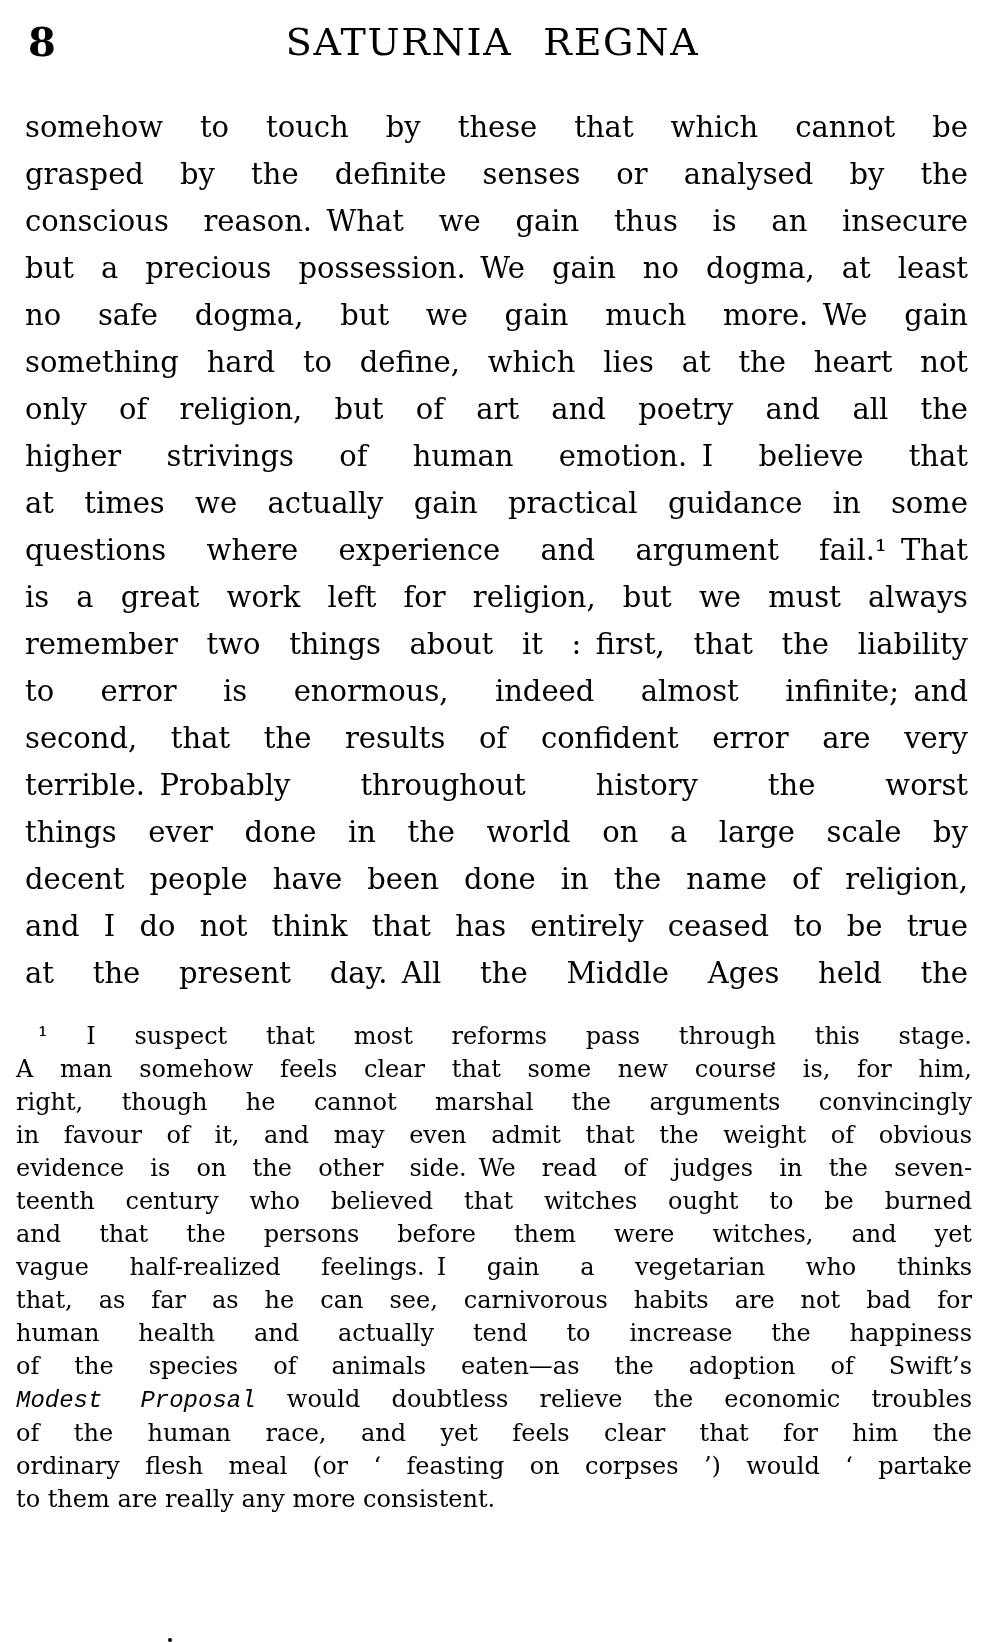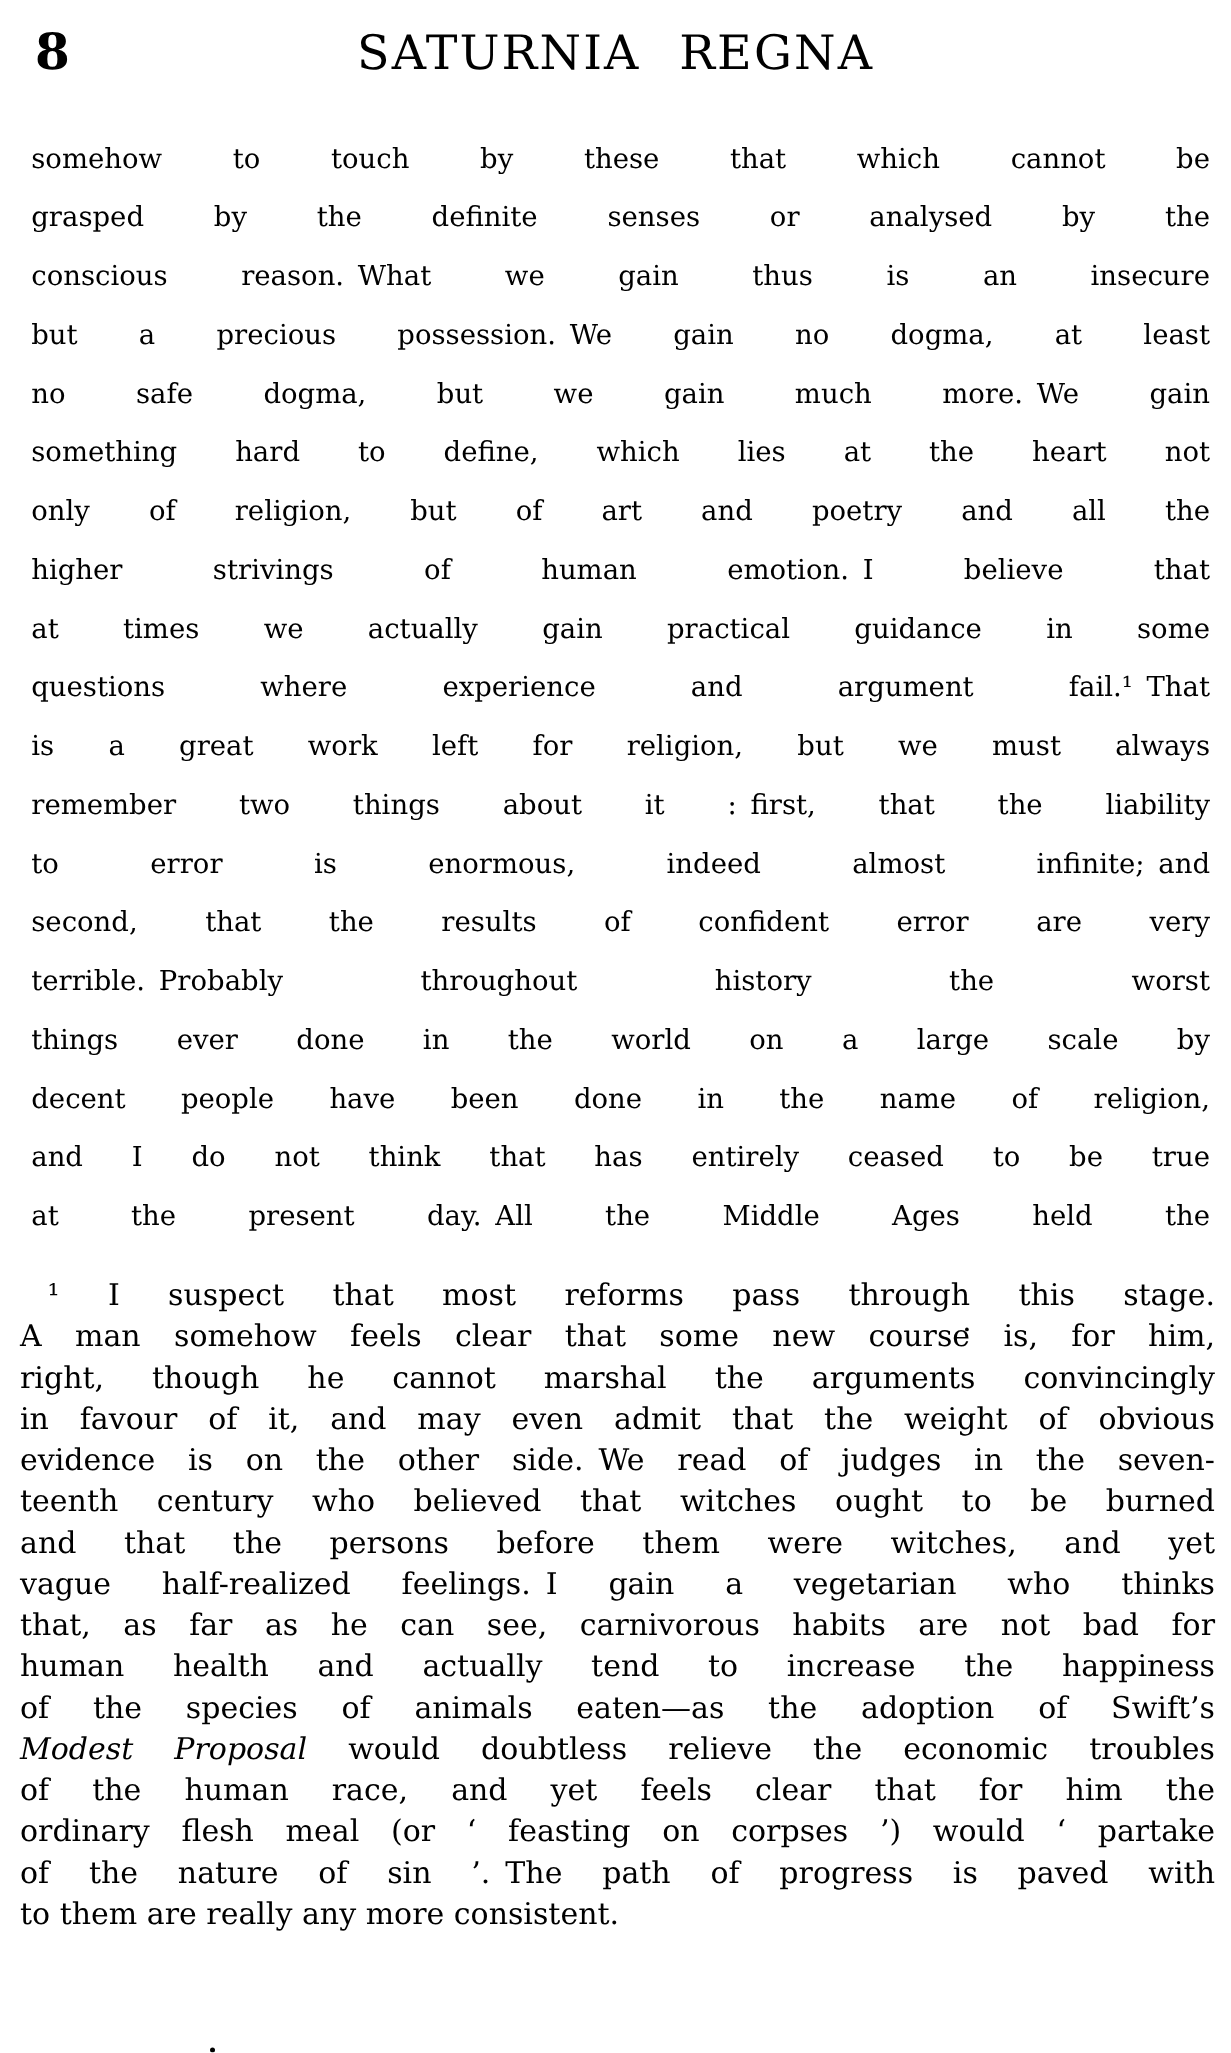--- a/index.html
+++ b/index.html
@@ -46,21 +46,21 @@
     line-height: 52px;
     letter-spacing: 0.045em;
     word-spacing: 0.45em;
   }
   
   .body-text {
     position: absolute;
     top: 88px;
     left: 25px;
     width: 943px;
-    font-size: 22px;
+    font-size: 29px;
     line-height: 47px;
     font-weight: 500;
   }
   
   .footnote-text {
     position: absolute;
     top: 1004px;
     left: 16px;
     width: 956px;
     font-size: 24px;
@@ -72,20 +72,21 @@
   }
   .tline.just {
     text-align: justify;
     text-align-last: justify;
   }
   .tline.indent {
     padding-left: 22px;
   }
   em {
     font-style: italic;
+    font-family: Liberation Mono, monospace;
   }
   .speck {
     position: absolute;
     background: #000;
     border-radius: 50%;
   }
 </style>
 </head>
 <body>
 
@@ -126,20 +127,19 @@
       <div class="tline just">evidence is on the other side. We read of judges in the seven-</div>
       <div class="tline just">teenth century who believed that witches ought to be burned</div>
       <div class="tline just">and that the persons before them were witches, and yet</div>
       <div class="tline just">vague half-realized feelings. I gain a vegetarian who thinks</div>
       <div class="tline just">that, as far as he can see, carnivorous habits are not bad for</div>
       <div class="tline just">human health and actually tend to increase the happiness</div>
       <div class="tline just">of the species of animals eaten—as the adoption of Swift’s</div>
       <div class="tline just"><em>Modest Proposal</em> would doubtless relieve the economic troubles</div>
       <div class="tline just">of the human race, and yet feels clear that for him the</div>
       <div class="tline just">ordinary flesh meal (or ‘ feasting on corpses ’) would ‘ partake</div>
-      <div class="tline just">of the nature of sin ’. The path of progress is paved with</div>
       <div class="tline">to them are really any more consistent.</div>
     </div>
 
   <div class="speck" style="left:168px; top:1622px; width:4px; height:4px;"></div>
   <div class="speck" style="left:772px; top:1046px; width:3px; height:3px;"></div>
 
 </div>
 
 </body></html>

